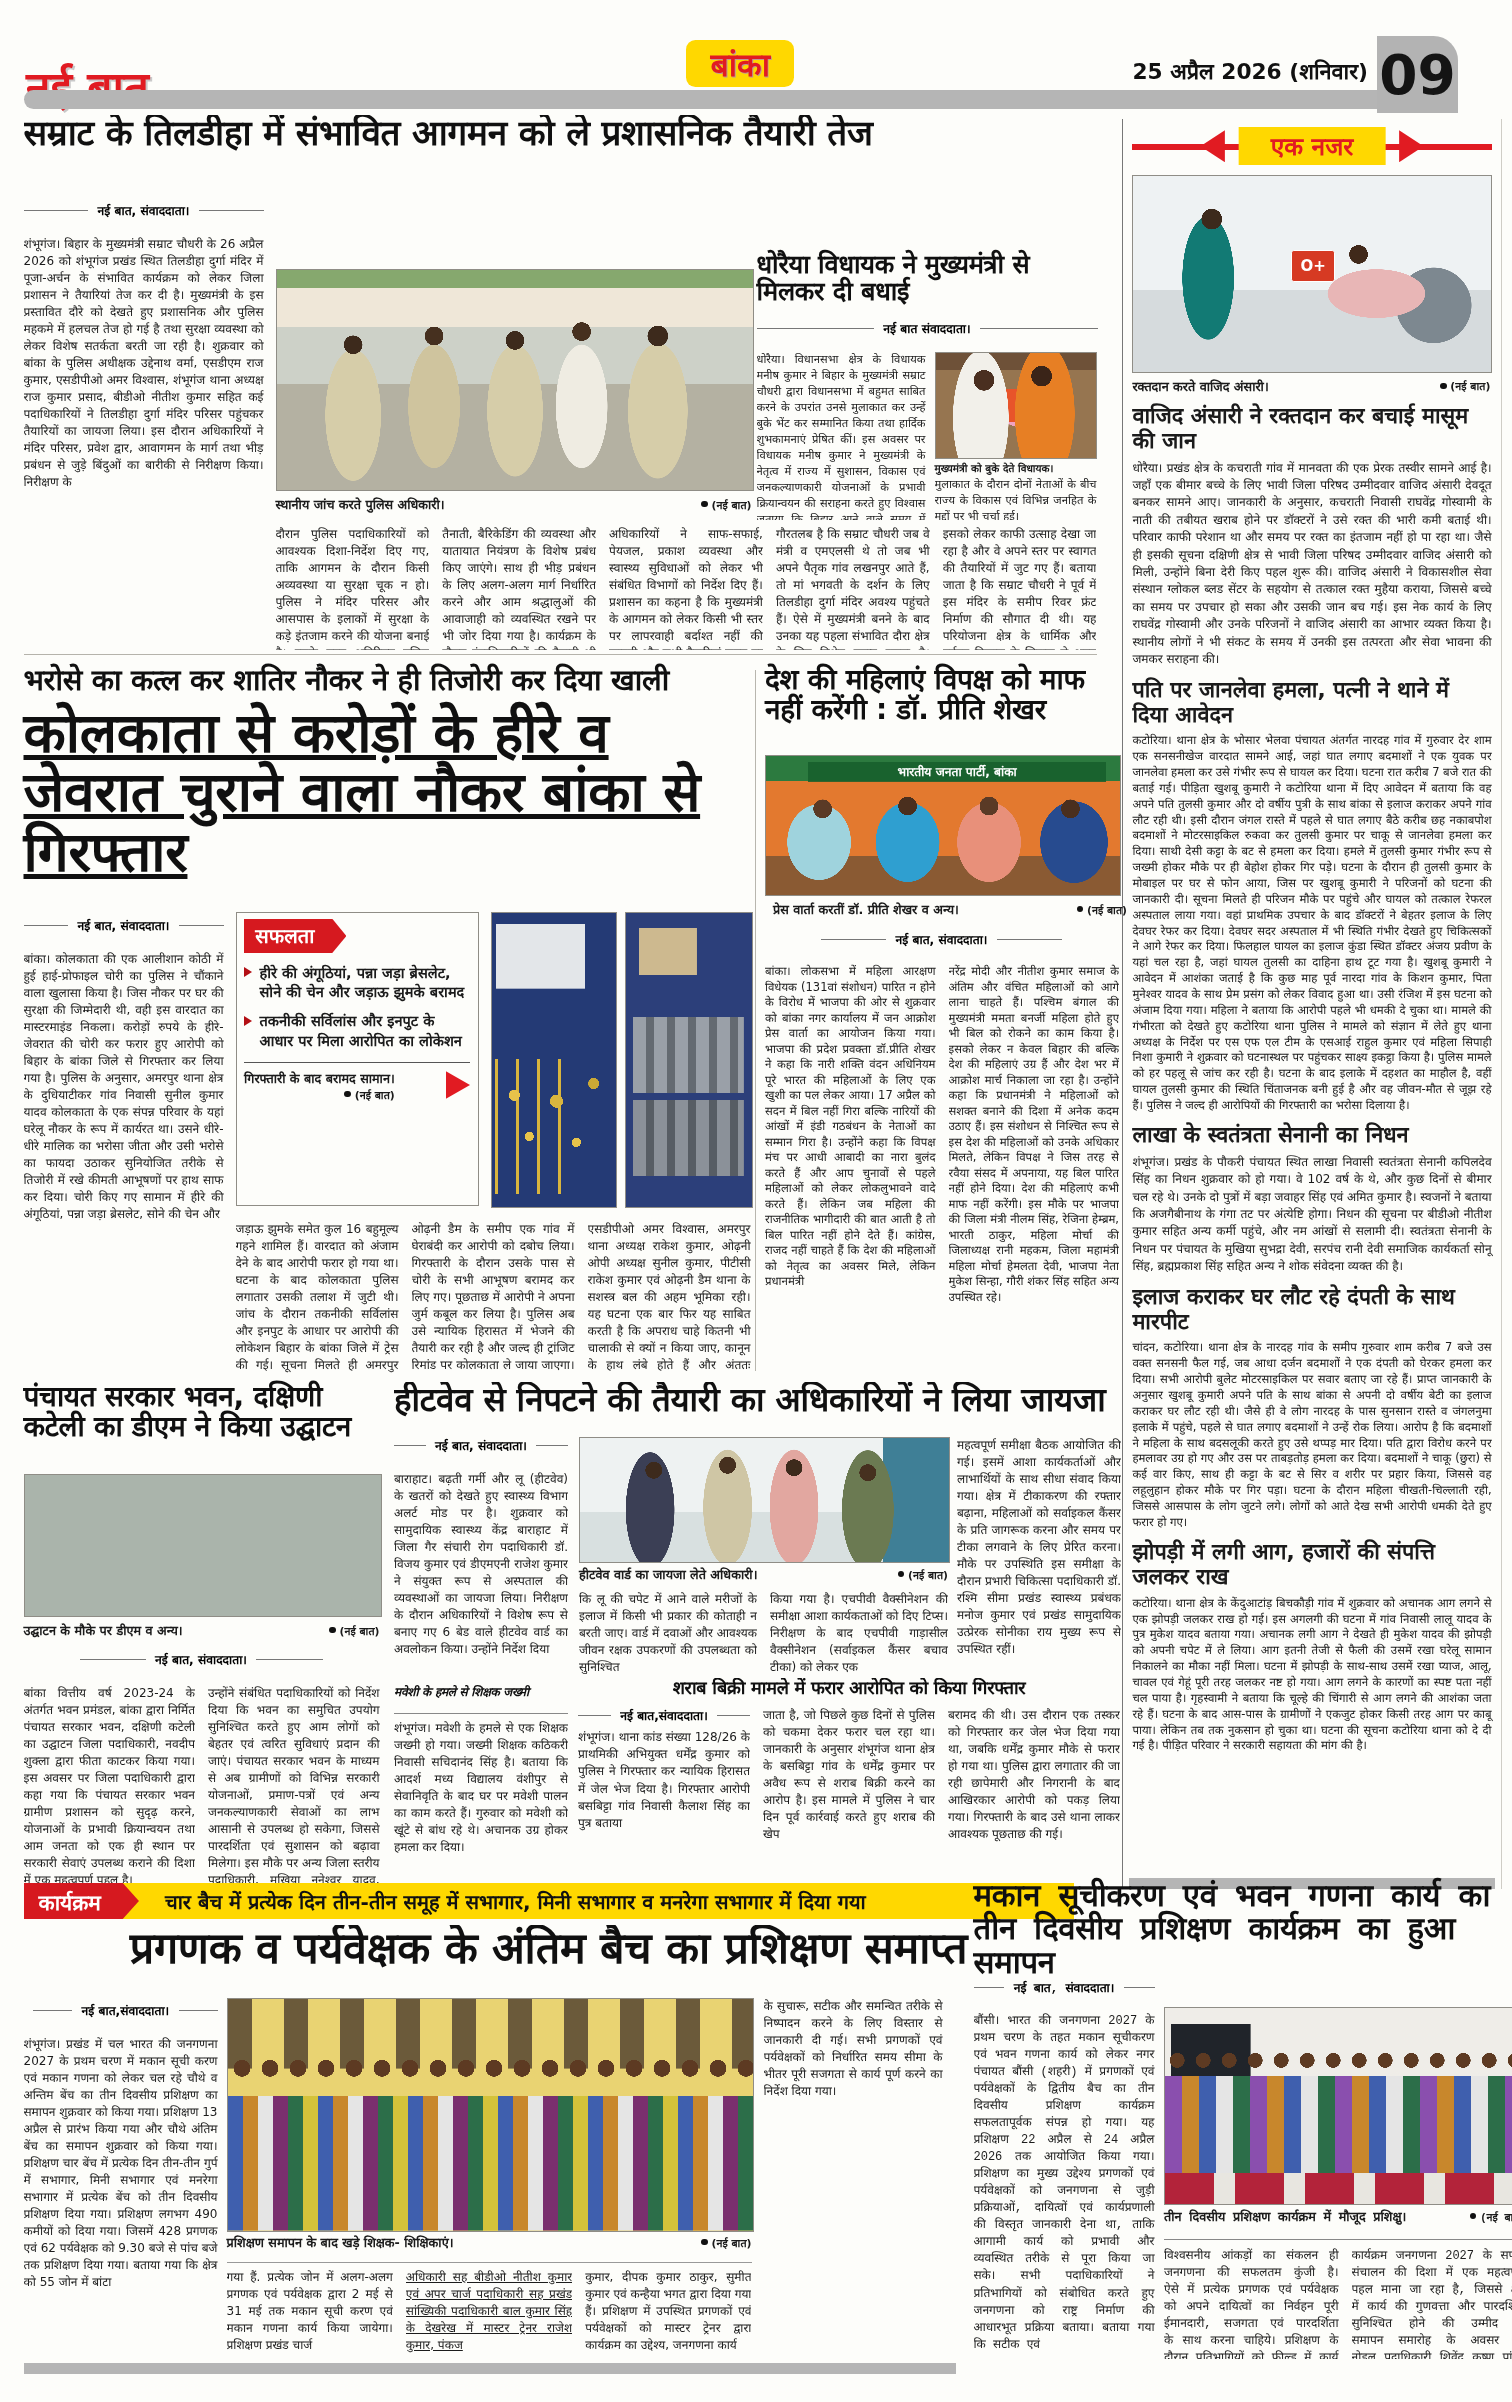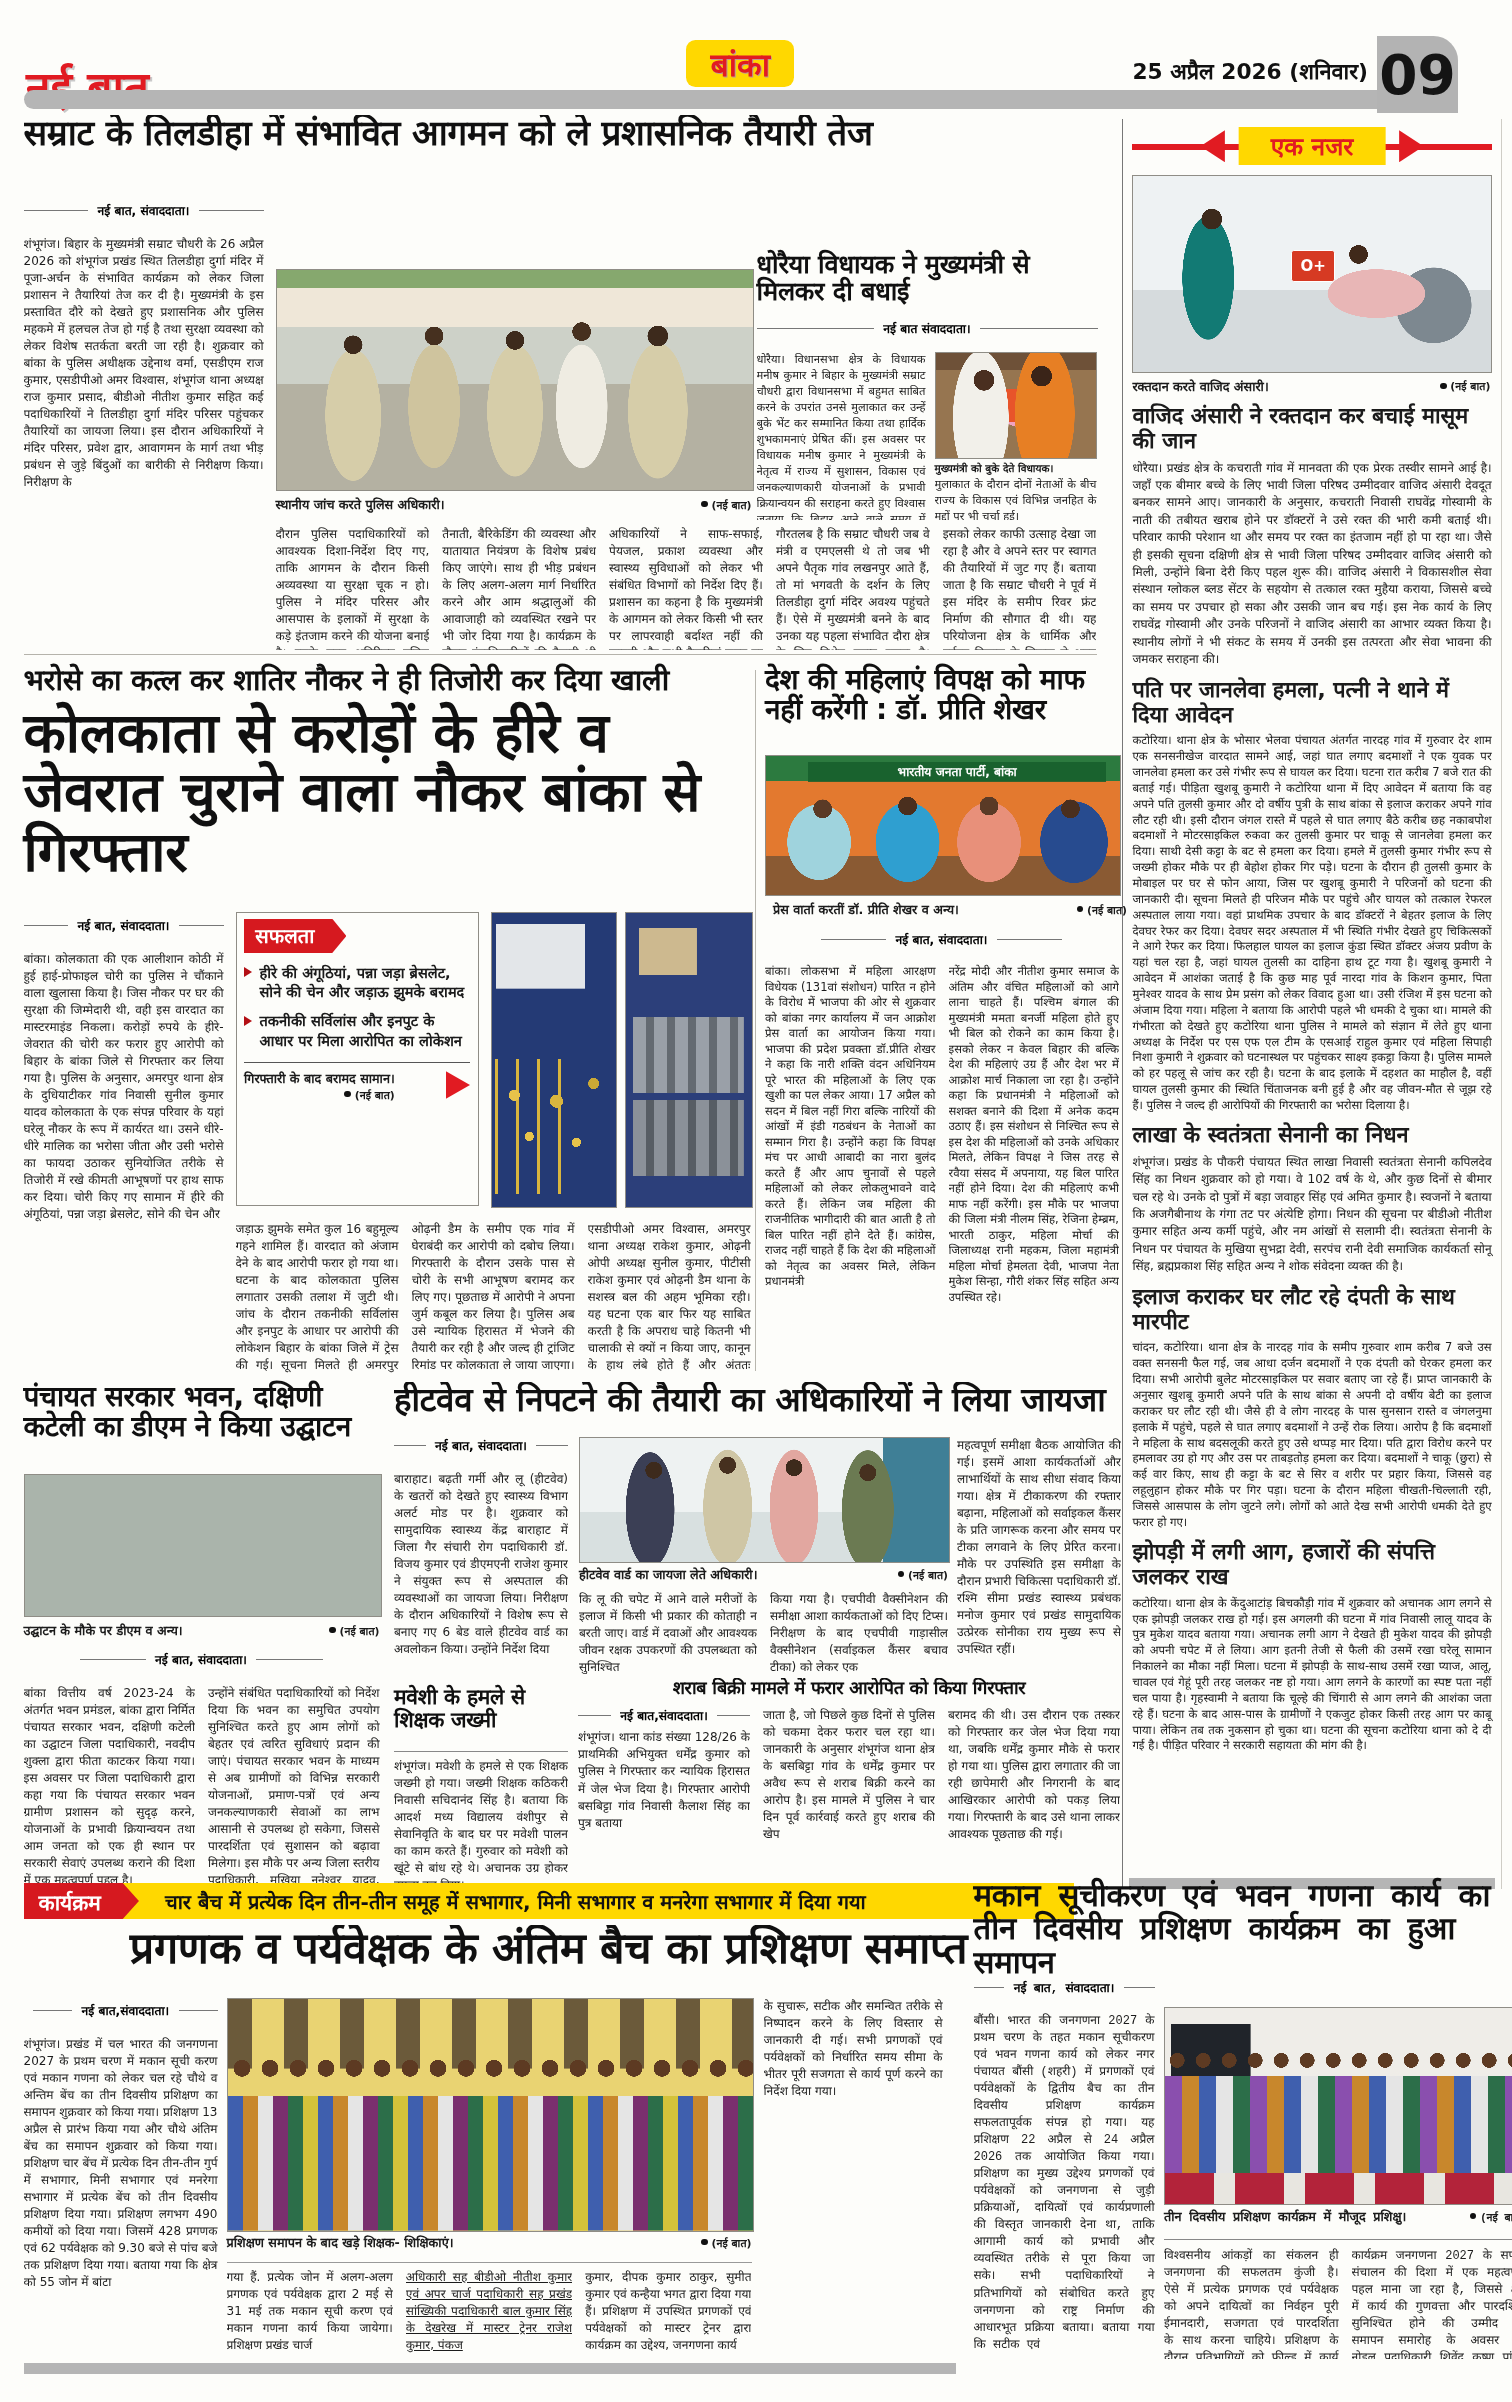--- a/index.html
+++ b/index.html
@@ -238,21 +238,21 @@
     </div>
     <div>
       <div class="ek-h">झोपड़ी में लगी आग, हजारों की संपत्ति जलकर राख</div>
       <div class="ek-b" style="font-size:11.5px;line-height:1.38;">कटोरिया। थाना क्षेत्र के केंदुआटांड़ बिचकौड़ी गांव में शुक्रवार को अचानक आग लगने से एक झोपड़ी जलकर राख हो गई। इस अगलगी की घटना में गांव निवासी लालू यादव के पुत्र मुकेश यादव बताया गया। अचानक लगी आग ने देखते ही मुकेश यादव की झोपड़ी को अपनी चपेट में ले लिया। आग इतनी तेजी से फैली की उसमें रखा घरेलू सामान निकालने का मौका नहीं मिला। घटना में झोपड़ी के साथ-साथ उसमें रखा प्याज, आलू, चावल एवं गेहूं पूरी तरह जलकर नष्ट हो गया। आग लगने के कारणों का स्पष्ट पता नहीं चल पाया है। गृहस्वामी ने बताया कि चूल्हे की चिंगारी से आग लगने की आशंका जता रहे हैं। घटना के बाद आस-पास के ग्रामीणों ने एकजुट होकर किसी तरह आग पर काबू पाया। लेकिन तब तक नुकसान हो चुका था। घटना की सूचना कटोरिया थाना को दे दी गई है। पीड़ित परिवार ने सरकारी सहायता की मांग की है।</div>
     </div>
     <div class="graybar abs" style="left:5.6px;right:5.6px;bottom:0;height:11.3px;"></div>
   </div>
 
   <div class="abs" style="left:23.5px;top:665px;width:727px;height:712px;">
     <div class="hd" style="font-size:29px;">भरोसे का कत्ल कर शातिर नौकर ने ही तिजोरी कर दिया खाली</div>
-    <div class="hd" style="font-size:55px;line-height:1.08;margin-top:7.5px;height:186px;overflow:h_idden;">कोलकाता से करोड़ों के हीरे व जेवरात चुराने वाला नौकर बांका से गिरफ्तार</div>
+    <div class="hd" style="font-size:55px;line-height:1.08;margin-top:7.5px;height:186px;overflow:h_idden;text-decoration:underline;">कोलकाता से करोड़ों के हीरे व जेवरात चुराने वाला नौकर बांका से गिरफ्तार</div>
     <div class="byline abs" style="left:0;top:252px;width:200px;">
         <span>नई बात, संवाददाता।</span>
       </div>
     <div class="body-txt abs" style="left:0;top:286px;width:200px;height:424px;">बांका। कोलकाता की एक आलीशान कोठी में हुई हाई-प्रोफाइल चोरी का पुलिस ने चौंकाने वाला खुलासा किया है। जिस नौकर पर घर की सुरक्षा की जिम्मेदारी थी, वही इस वारदात का मास्टरमाइंड निकला। करोड़ों रुपये के हीरे-जेवरात की चोरी कर फरार हुए आरोपी को बिहार के बांका जिले से गिरफ्तार कर लिया गया है। पुलिस के अनुसार, अमरपुर थाना क्षेत्र के दुधियाटीकर गांव निवासी सुनील कुमार यादव कोलकाता के एक संपन्न परिवार के यहां घरेलू नौकर के रूप में कार्यरत था। उसने धीरे-धीरे मालिक का भरोसा जीता और उसी भरोसे का फायदा उठाकर सुनियोजित तरीके से तिजोरी में रखे कीमती आभूषणों पर हाथ साफ कर दिया। चोरी किए गए सामान में हीरे की अंगूठियां, पन्ना जड़ा ब्रेसलेट, सोने की चेन और</div>
 
     <div class="abs" style="left:212px;top:247px;width:243px;height:294px;border:0.9px solid #8f8d86;box-sizing:border-box;padding:5.6px 7.5px;">
       <div class="tab-red" style="font-size:20px;padding:3.8px 32px 3.8px 11.3px;">सफलता</div>
       <div style="font-size:14.6px;font-weight:700;line-height:1.35;margin-top:9.4px;display:flex;gap:1.9px;">
         <span class="chev" style="margin-top:4.7px;"></span>
         <span>हीरे की अंगूठियां, पन्ना जड़ा ब्रेसलेट, सोने की चेन और जड़ाऊ झुमके बरामद</span>
@@ -340,21 +340,21 @@
         </span>
     </div>
     <div class="cols abs" style="left:185px;top:209px;width:369px;height:83px;">
       <div class="body-txt" style="height:83px;">कि लू की चपेट में आने वाले मरीजों के इलाज में किसी भी प्रकार की कोताही न बरती जाए। वार्ड में दवाओं और आवश्यक जीवन रक्षक उपकरणों की उपलब्धता को सुनिश्चित</div>
       <div class="body-txt" style="height:83px;">किया गया है। एचपीवी वैक्सीनेशन की समीक्षा आशा कार्यकताओं को दिए टिप्स। निरीक्षण के बाद एचपीवी गाड़ासील वैक्सीनेशन (सर्वाइकल कैंसर बचाव टीका) को लेकर एक</div>
     </div>
     <div class="body-txt abs" style="left:563px;top:55px;width:164px;height:237px;">महत्वपूर्ण समीक्षा बैठक आयोजित की गई। इसमें आशा कार्यकर्ताओं और लाभार्थियों के साथ सीधा संवाद किया गया। क्षेत्र में टीकाकरण की रफ्तार बढ़ाना, महिलाओं को सर्वाइकल कैंसर के प्रति जागरूक करना और समय पर टीका लगवाने के लिए प्रेरित करना। मौके पर उपस्थिति इस समीक्षा के दौरान प्रभारी चिकित्सा पदाधिकारी डॉ. रश्मि सीमा प्रखंड स्वास्थ्य प्रबंधक मनोज कुमार एवं प्रखंड सामुदायिक उत्प्रेरक सोनीका राय मुख्य रूप से उपस्थित रहीं।</div>
   </div>
 
   <div class="abs" style="left:394px;top:1686px;width:174px;height:205px;">
-    <div class="hd" style="font-size:21px;border-bottom:0.9px solid #888;padding-bottom:20px;">मवेशी के हमले से शिक्षक जख्मी</div>
+    <div class="hd" style="font-size:12px;border-bottom:0.9px solid #888;padding-bottom:14px;font-style:italic;">मवेशी के हमले से शिक्षक जख्मी</div>
     <div class="body-txt" style="margin-top:5.6px;height:158px;">शंभूगंज। मवेशी के हमले से एक शिक्षक जख्मी हो गया। जख्मी शिक्षक कठिकरी निवासी सचिदानंद सिंह है। बताया कि आदर्श मध्य विद्यालय वंशीपुर से सेवानिवृति के बाद घर पर मवेशी पालन का काम करते हैं। गुरुवार को मवेशी को खूंटे से बांध रहे थे। अचानक उग्र होकर हमला कर दिया।</div>
   </div>
 
   <div class="abs" style="left:578px;top:1678px;width:542px;height:213px;">
     <div class="hd" style="font-size:18px;white-space:nowrap;overflow:hidden;text-align:center;">शराब बिक्री मामले में फरार आरोपित को किया गिरफ्तार</div>
     <div class="cols" style="margin-top:9.4px;height:166px;">
       <div>
         <div class="byline" style="margin-bottom:5.6px;">
             <span>नई बात,संवाददाता।</span>
           </div>

